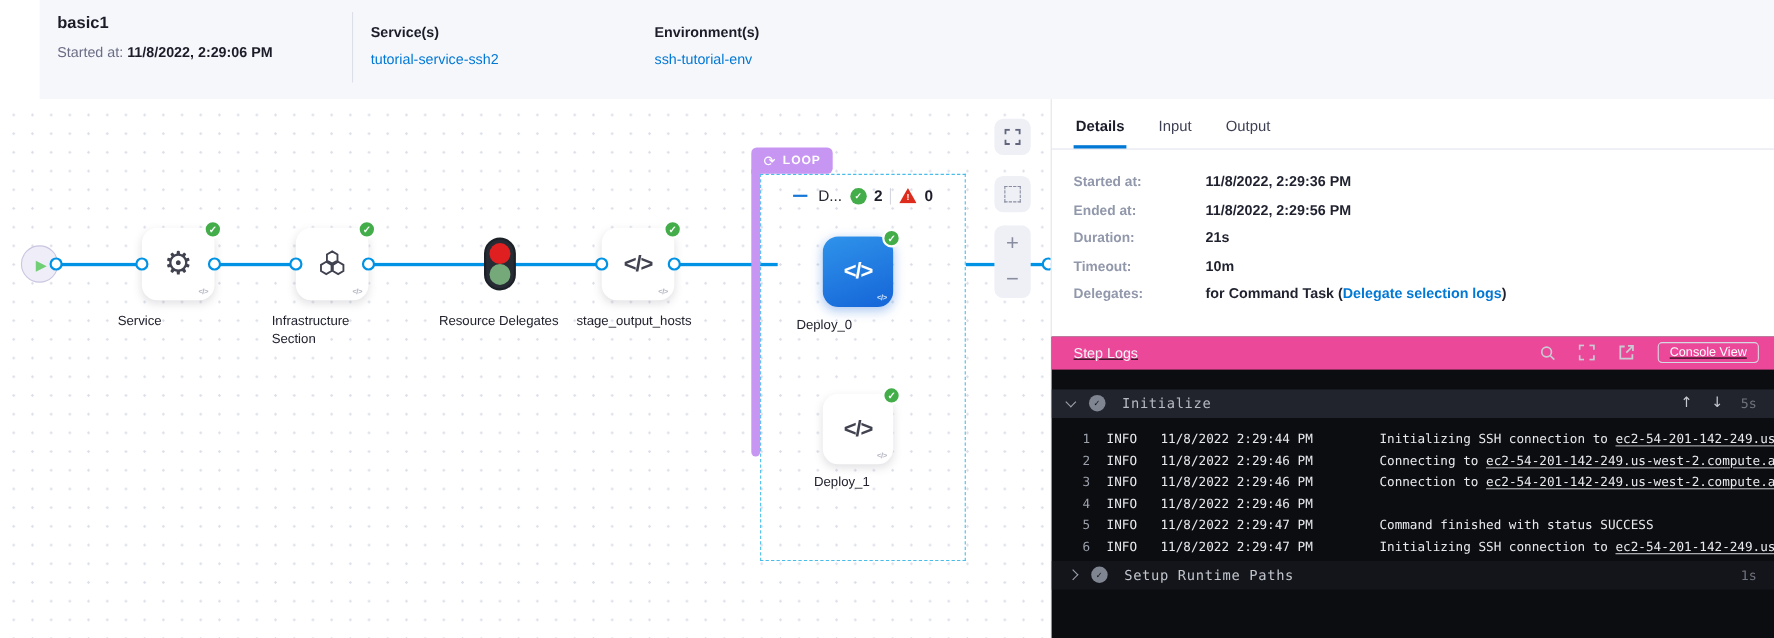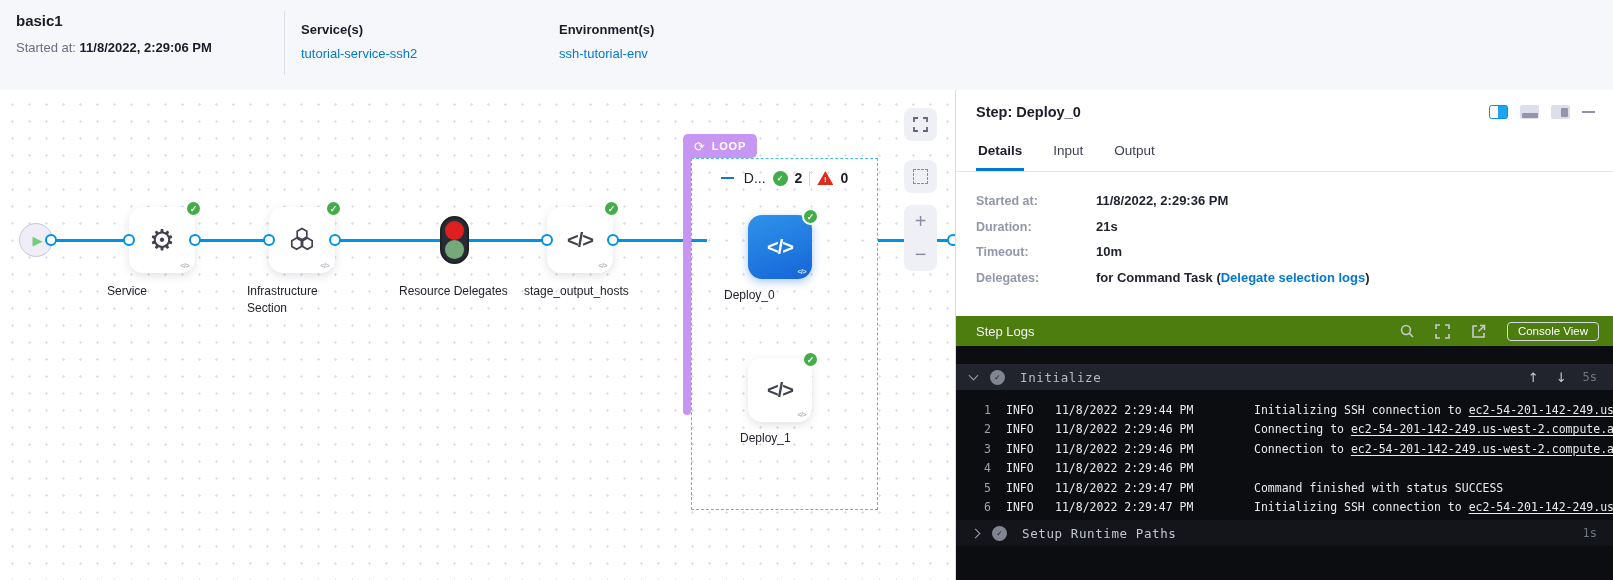--- a/index.html
+++ b/index.html
@@ -2,21 +2,21 @@
 <html><head>
 <meta charset="utf-8">
 <style>
   * { margin:0; padding:0; box-sizing:border-box; }
   html,body { width:1613px; height:580px; overflow:hidden; background:#fff;
     font-family:"Liberation Sans", sans-serif; }
 
   .app { width:1613px; height:580px; display:flex; flex-direction:column; }
 
   
-  .topbar { height:90px; background:#f6f7fb; display:flex; align-items:flex-start; flex-shrink:0; }
+  .topbar { height:90px; background:#f6f7fb; display:flex; align-items:flex-start; flex-shrink:0;margin-left:36px; }
   .run-block { padding:12px 0 0 16px; width:284px; }
   .run-name { font-size:15px; font-weight:bold; color:#1b1c28; }
   .run-sub { margin-top:11px; font-size:13px; color:#6b6d85; }
   .run-sub b, .dur b { color:#1b1c28; font-weight:bold; }
   .dur { padding-top:37px; font-size:13px; color:#6b6d85; width:103px; }
   .vdiv { width:1px; height:64px; background:#dcdee8; margin:11px 0 0 0; }
   .meta-block { padding:22px 0 0 16px; width:258px; }
   .meta-label { font-size:13px; font-weight:bold; color:#1b1c28; }
   .meta-link { font-size:13px; color:#0278d5; margin-top:9px; cursor:pointer; }
 
@@ -116,22 +116,22 @@
 
   .details { padding:21px 20px; }
   .drow { display:flex; margin-bottom:10.5px; font-size:13px; align-items:baseline; }
   .dlabel { width:120px; flex-shrink:0; color:#9298ab; font-size:12.5px; font-weight:bold; }
   .dvalue { color:#1f212e; font-weight:bold; }
   .dlink { color:#0278d5; font-weight:bold; cursor:pointer; }
 
   
   .logs { flex:1; min-height:0; background:#0c0d11; display:flex; flex-direction:column;
     font-family:"DejaVu Sans Mono", monospace; }
-  .logs-head { height:30px; background:#4d7c0f; display:flex; align-items:center;
-    padding:0 14px 0 20px; flex-shrink:0; font-family:"Liberation Sans", sans-serif; }
+  .logs-head { height:30px; background:#ec4899; display:flex; align-items:center;
+    padding:0 14px 0 20px; flex-shrink:0; font-family:"Liberation Sans", sans-serif;text-decoration:underline; }
   .logs-title { font-size:13px; color:#f2f3f6; flex:1; }
   .logs-icons { display:flex; align-items:center; gap:21px; }
   .logs-icons svg { display:block; cursor:pointer; }
   .console-btn { border:1px solid #d7d9e2; border-radius:4px; color:#fff; font-size:11.5px;
     padding:2.5px 10px; cursor:pointer; white-space:nowrap; }
   .logs-body { flex:1; padding-top:18px; overflow:hidden; }
 
   .sect-head { height:26px; display:flex; align-items:center; padding:0 16px 0 14px;
     font-size:12.5px; letter-spacing:.6px; cursor:pointer; }
   .sect-head.open { background:#22242d; color:#b6bac3; }
@@ -276,40 +276,35 @@
         <span class="marquee-sq"></span>
       </div>
       <div class="ctrl zoomgrp" style="top:115px;height:66px;">
         <span class="zoombtn">+</span>
         <span class="zoombtn">−</span>
       </div>
     </div>
 
     <aside class="panel">
 
-      <div class="panel-head">
-        <div class="panel-title">Step: Deploy_0</div>
-        <div class="head-icons">
-          <span class="layout-icon li-split"></span>
-          <span class="layout-icon li-bottom"></span>
-          <span class="layout-icon li-right"></span>
-          <span class="panel-min"></span>
-        </div>
-      </div>
 
       <div class="tabs">
         <span class="tab active">Details</span>
         <span class="tab">Input</span>
         <span class="tab">Output</span>
       </div>
 
       <div class="details">
         <div class="drow">
           <span class="dlabel">Started at:</span>
           <span class="dvalue">11/8/2022, 2:29:36 PM</span>
+        </div>
+        <div class="drow">
+          <span class="dlabel">Ended at:</span>
+          <span class="dvalue">11/8/2022, 2:29:56 PM</span>
         </div>
         <div class="drow">
           <span class="dlabel">Duration:</span>
           <span class="dvalue">21s</span>
         </div>
         <div class="drow">
           <span class="dlabel">Timeout:</span>
           <span class="dvalue">10m</span>
         </div>
         <div class="drow">

